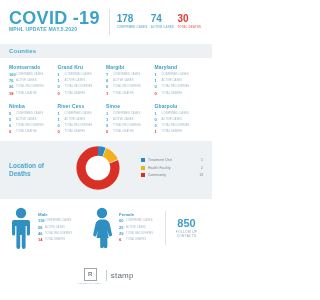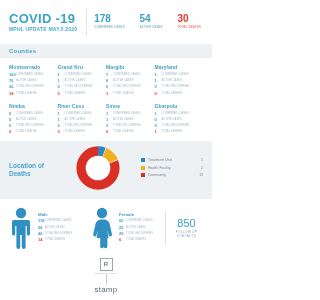--- a/index.html
+++ b/index.html
@@ -15,21 +15,21 @@
   
   .header {
     height:44px;
     background:#ffffff;
     display:flex;
     align-items:center;
     padding:0 9px;
   }
   .brand { flex:0 0 auto; }
   .brand-title {
-    font-size:13px;
+    font-size:18px;
     font-weight:bold;
     color:#3aa3c9;
     letter-spacing:0.3px;
     line-height:13px;
   }
   .brand-sub {
     font-size:5px;
     font-weight:bold;
     color:#4aa9cd;
     letter-spacing:0.2px;
@@ -217,21 +217,21 @@
     background:#dde5e9;
     margin-left:12px;
   }
   .followup {
     flex:1;
     text-align:center;
     padding-left:4px;
   }
   .fu-num {
     font-size:11px;
-    font-weight:normal;
+    font-weight:bold;
     color:#3f9fc4;
     line-height:12px;
   }
   .fu-label {
     font-size:3.2px;
     color:#8aa5b1;
     letter-spacing:0.3px;
     line-height:4.5px;
     margin-top:1px;
     text-transform:uppercase;
@@ -241,21 +241,20 @@
   .footer {
     background:#ffffff;
     height:38px;
     display:flex;
     align-items:center;
     justify-content:center;
   }
   .logo-box {
     display:flex;
     align-items:center;
-    flex-direction:column;
   }
   .logo-mark {
     width:13px; height:13px;
     border:1px solid #9aa7ae;
     display:flex;
     align-items:center;
     justify-content:center;
     font-size:6px;
     color:#6d7f88;
     font-weight:bold;
@@ -287,21 +286,21 @@
     <div class="brand-title">COVID -19</div>
     <div class="brand-sub">MPHL UPDATE MAY.5.2020</div>
   </div>
   <div class="hdr-divider"></div>
   <div class="stats">
     <div class="stat">
       <div class="stat-num">178</div>
       <div class="stat-label">CONFIRMED CASES</div>
     </div>
     <div class="stat">
-      <div class="stat-num">54</div>
+      <div class="stat-num">74</div>
       <div class="stat-label">ACTIVE CASES</div>
     </div>
     <div class="stat">
       <div class="stat-num danger">30</div>
       <div class="stat-label danger">TOTAL DEATHS</div>
     </div>
   </div>
 </div>
 
 <div class="band">

